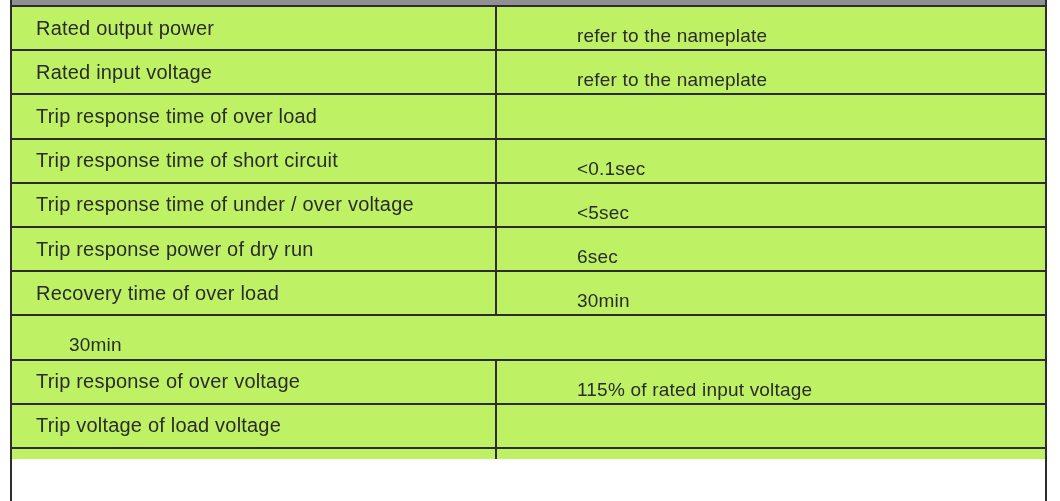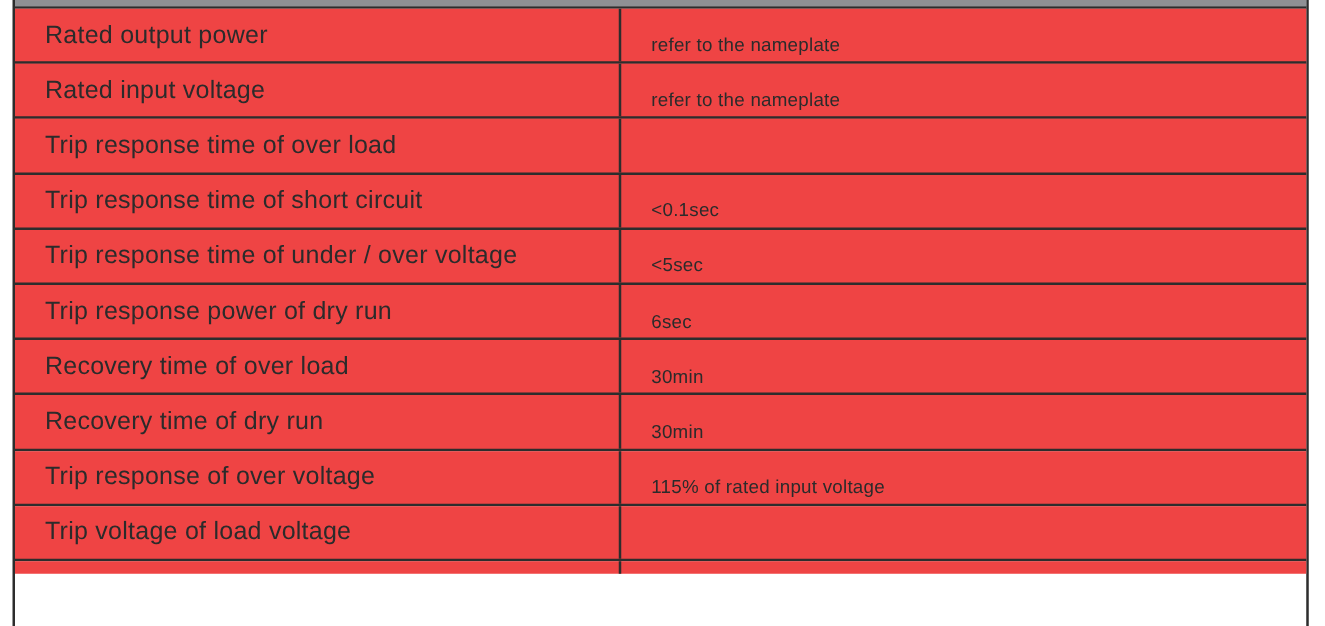--- a/index.html
+++ b/index.html
@@ -31,21 +31,22 @@
     border-bottom: 0;
   }
   .spec-table {
     border-top: 2px solid #2d2d2d;
   }
   .row {
     display: flex;
     height: 44.2px;
     box-sizing: border-box;
     border-bottom: 2px solid #2d2d2d;
-    background: #ef4444;
+    background: #bef264;
+    gap: 23px;
   }
   .row.partial {
     height: 10px;
     border-bottom: 0;
   }
   .cell-label {
     width: 485px;
     box-sizing: border-box;
     border-right: 2px solid #2d2d2d;
     display: flex;
@@ -56,25 +57,26 @@
     letter-spacing: 0.2px;
     white-space: nowrap;
     overflow: hidden;
   }
   .cell-value {
     flex: 1;
     display: flex;
     align-items: center;
     padding-left: 24px;
     padding-top: 16px;
-    font-size: 15px;
+    font-size: 19px;
     color: #2b2b2b;
     letter-spacing: 0.2px;
     white-space: nowrap;
     overflow: hidden;
+    margin-left: 33px;
   }
 </style>
 </head>
 <body>
 
 <div class="page">
   <div class="table-wrap">
     <div class="top-strip"></div>
     <div class="spec-table">
 
@@ -107,21 +109,20 @@
         <div class="cell-value">6sec</div>
       </div>
 
       <div class="row">
         <div class="cell-label">Recovery time of over load</div>
         <div class="cell-value">30min</div>
       </div>
 
 
       <div class="row">
-        <div class="cell-label">Recovery time of dry run</div>
         <div class="cell-value">30min</div>
       </div>
 
       <div class="row">
         <div class="cell-label">Trip response of over voltage</div>
         <div class="cell-value">115% of rated input voltage</div>
       </div>
 
       <div class="row">
         <div class="cell-label">Trip voltage of load voltage</div>

